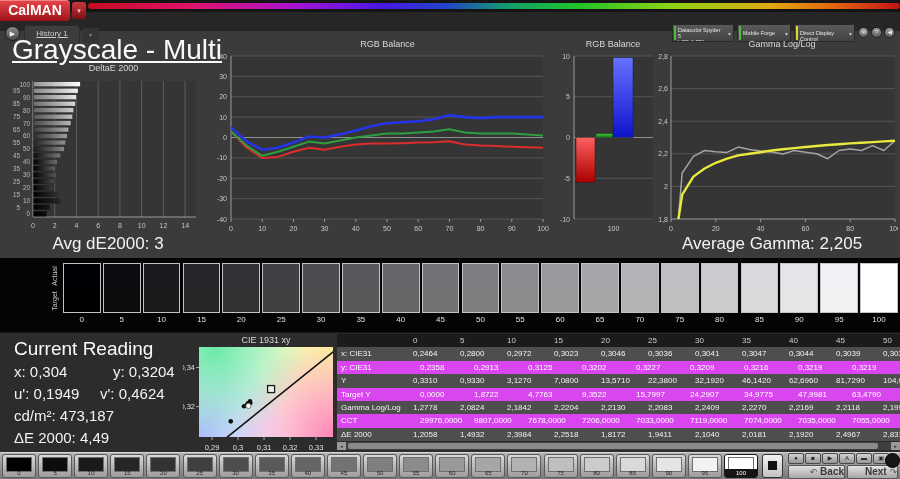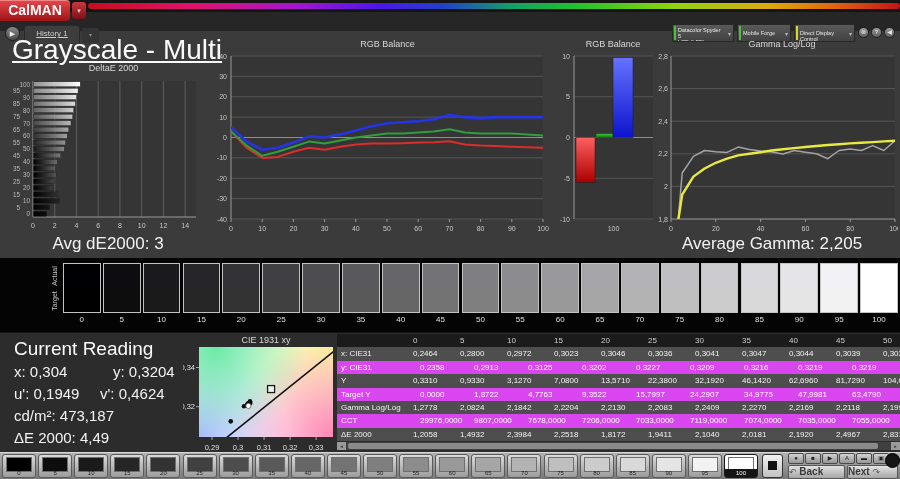--- a/index.html
+++ b/index.html
@@ -78,21 +78,21 @@
   .tb-btn.sel{background:#fff;border-color:#1a1a1a;}
   .tb-btn.sel .tb-lab{background:#141414;color:#fff;bottom:0;height:8px;line-height:8px;}
   .sqbtn{position:absolute;left:762px;top:1px;width:21px;height:24px;border:1px solid #333;border-radius:3px;
      background:linear-gradient(#f2f2f2,#c2c2c2);box-sizing:border-box;}
   .sqicon{position:absolute;left:5px;top:6px;width:9px;height:9px;background:#111;}
   .tp-btn{position:absolute;top:0;width:16px;height:11px;border:1px solid #4a4a4a;border-radius:2px;
      background:linear-gradient(#d2d2d2,#969696);box-sizing:border-box;
      font-size:6px;line-height:9px;text-align:center;color:#222;}
   .nav-btn{position:absolute;top:12px;height:14px;border:1px solid #565656;border-radius:2px;
      background:linear-gradient(#e2e2e2,#a6a6a6);box-sizing:border-box;
-     font-size:10px;font-weight:bold;color:#3a3a3a;text-align:left;line-height:12px;}
+     font-size:10px;font-weight:bold;color:#3a3a3a;text-align:right;line-height:12px;}
   .nav-ic{font-weight:normal;font-size:9px;color:#555;}
   .powerbtn{position:absolute;left:885px;top:0;width:15px;height:15px;border-radius:50%;background:#161616;border:1px solid #000;box-sizing:border-box;}
   svg text{font-family:"Liberation Sans",sans-serif;}
 </style>
 </head>
 <body>
 
 <div id="app">
 
   <div class="topbar">

